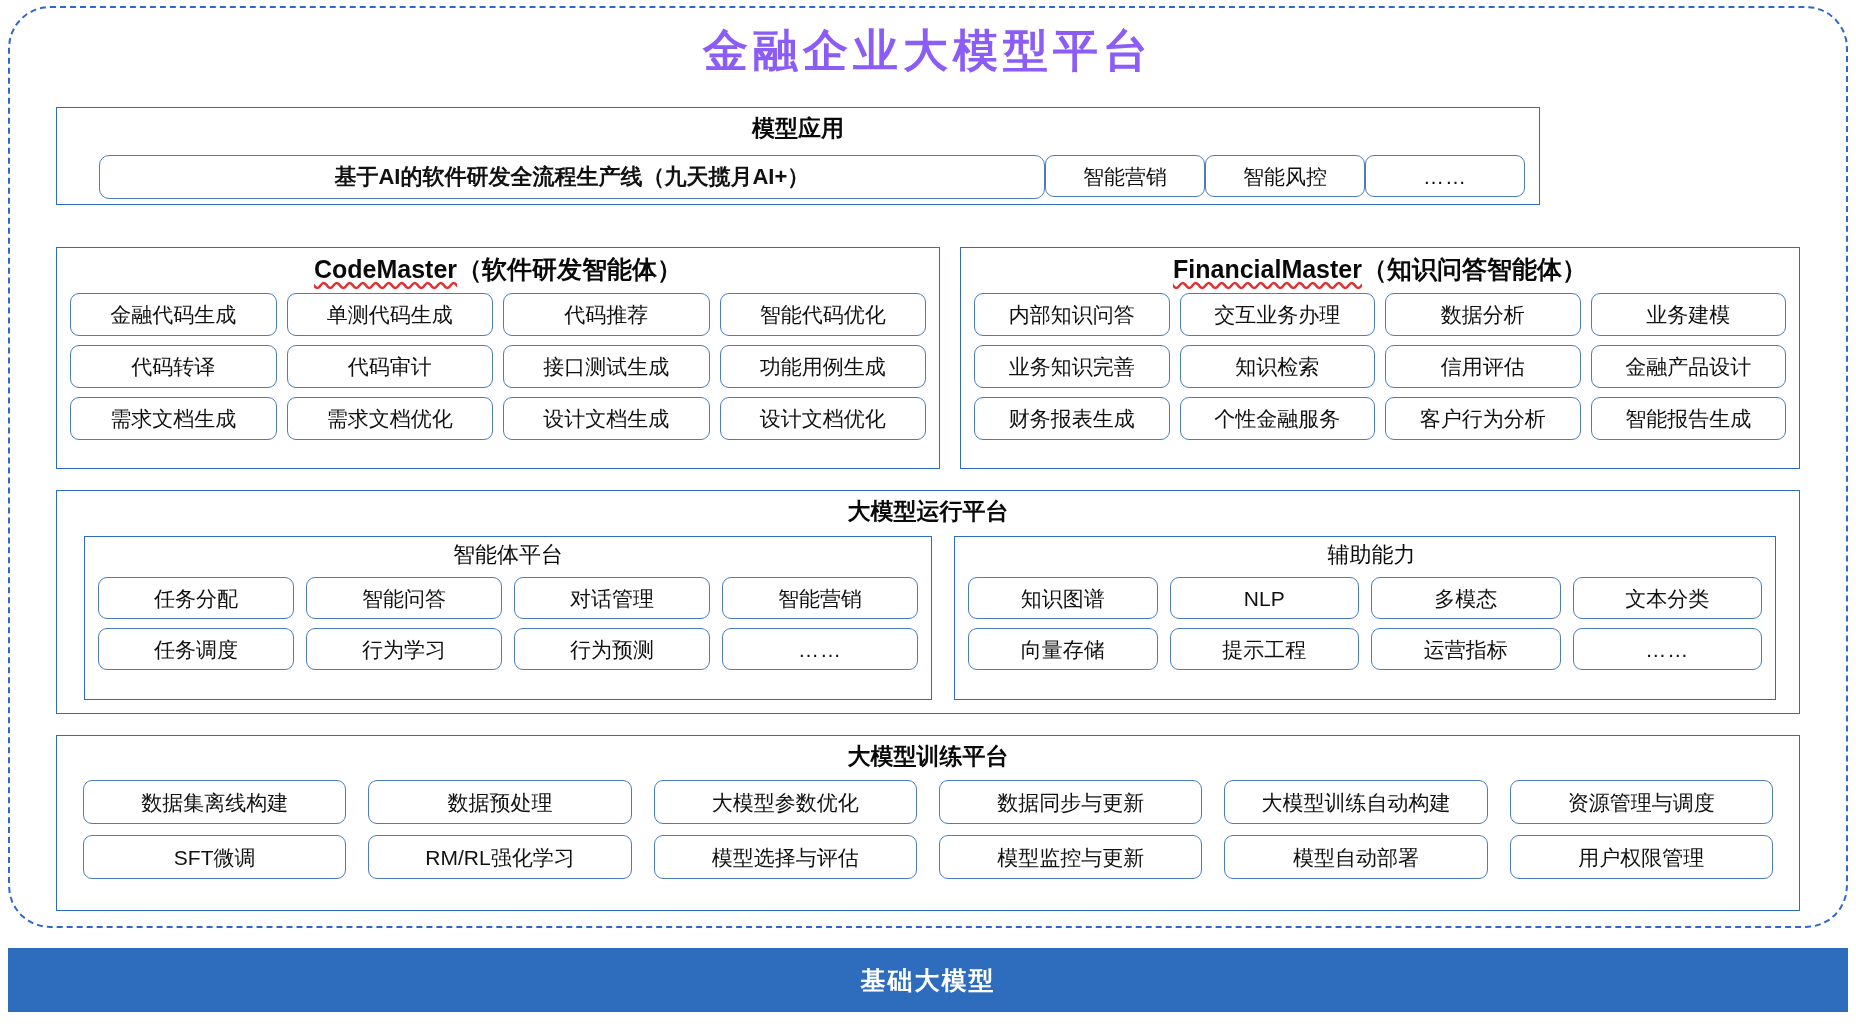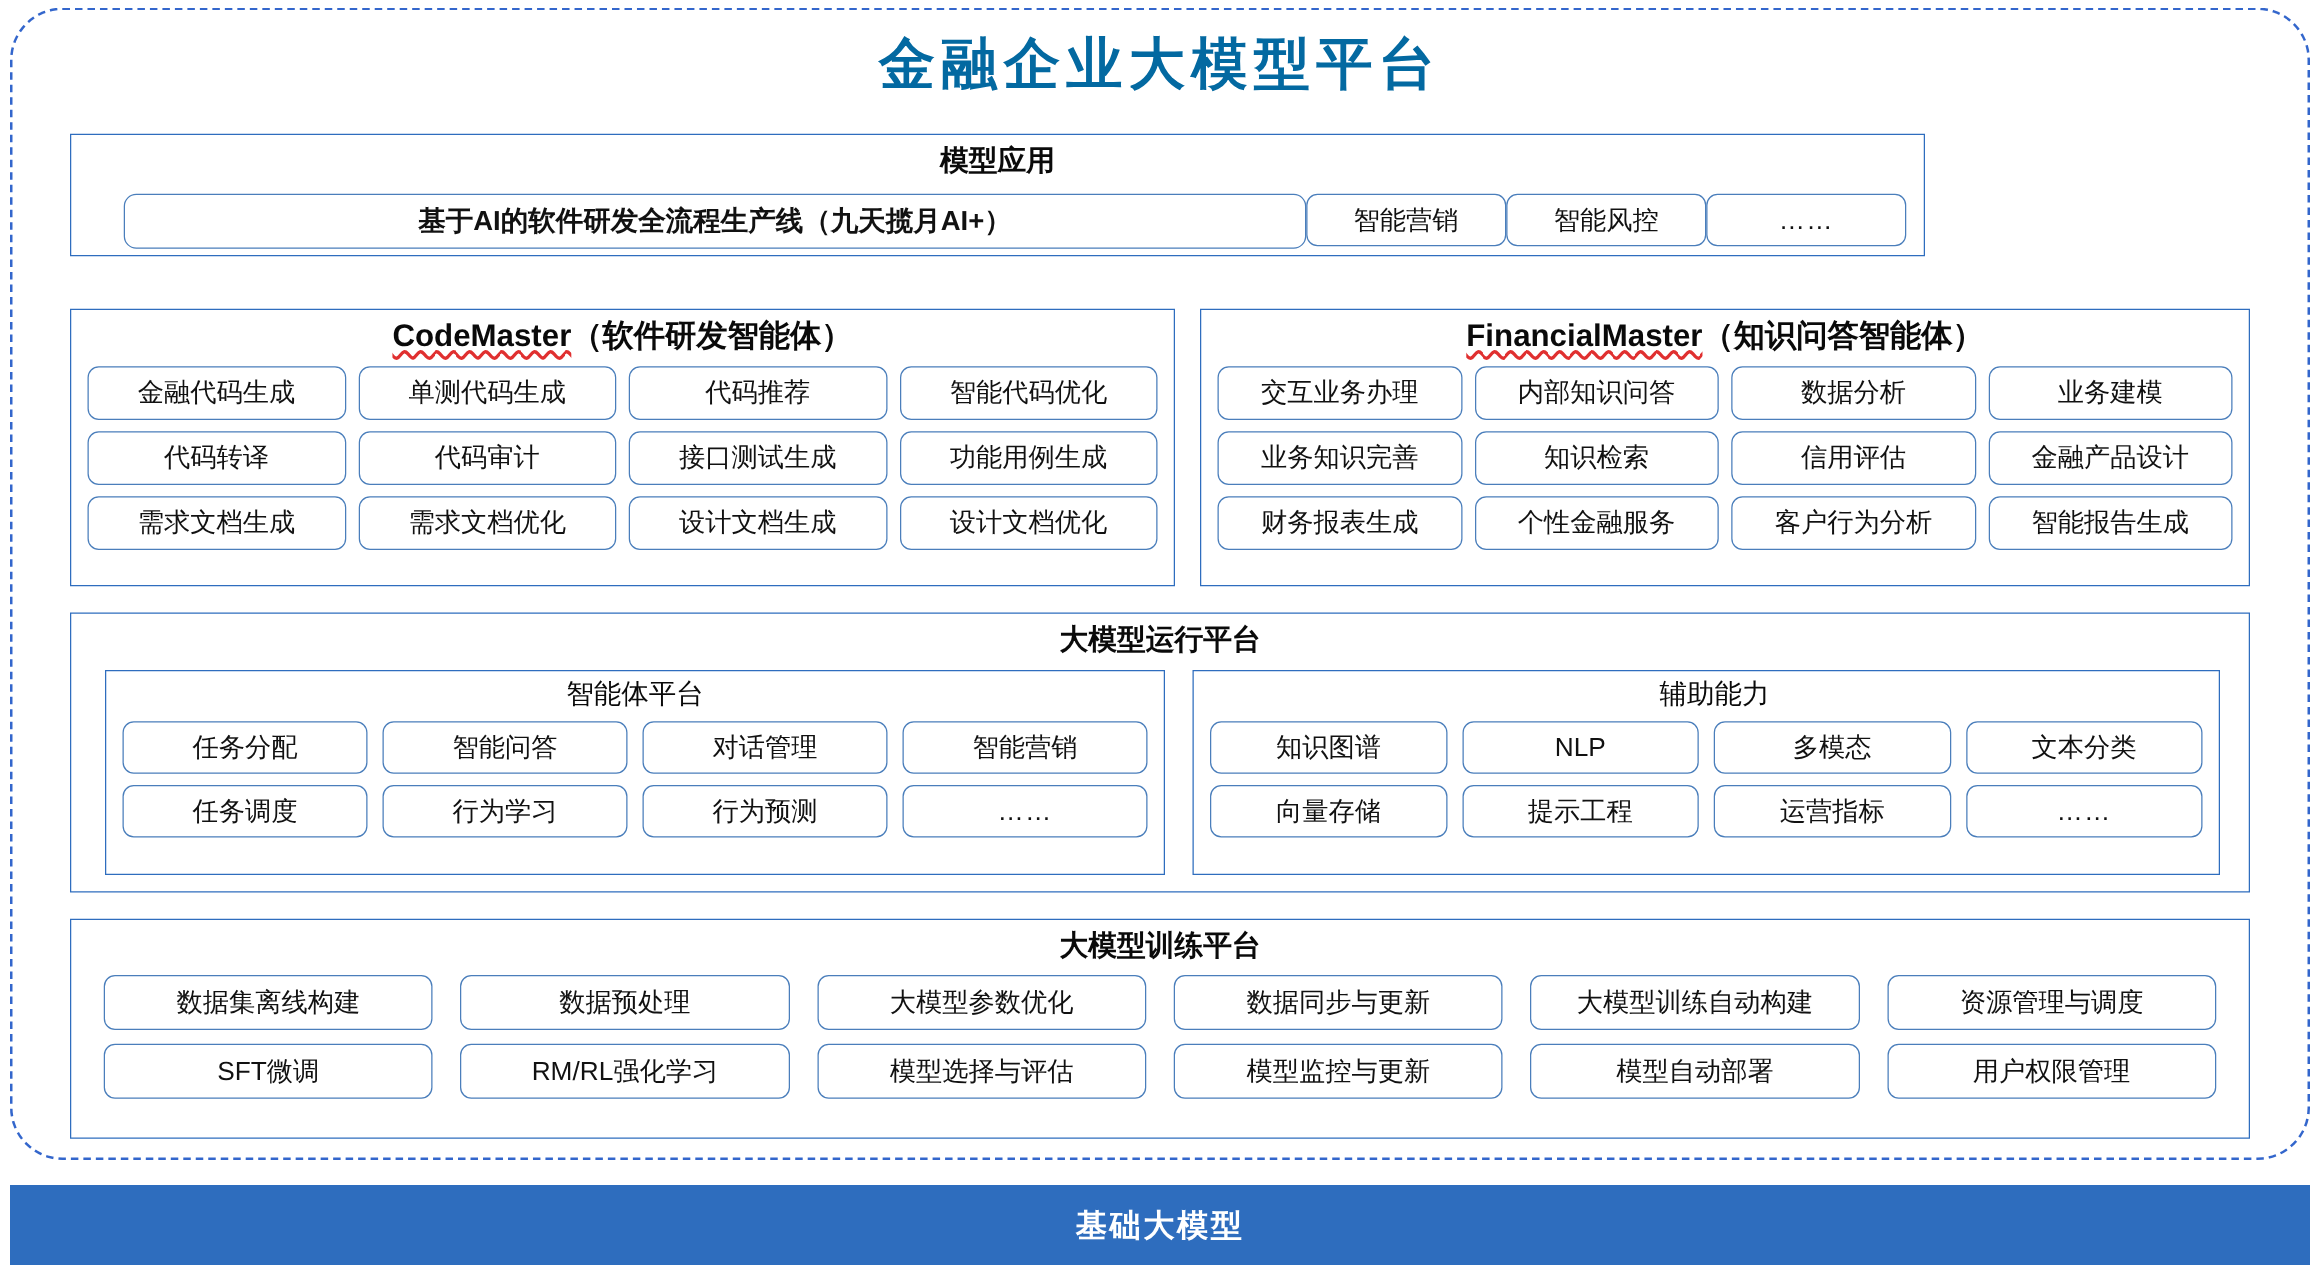--- a/index.html
+++ b/index.html
@@ -34,21 +34,21 @@
   
   .platform-title {
     position: absolute;
     left: 0;
     top: 24px;
     width: 100%;
     text-align: center;
     font-family: "DejaVu Serif", "Liberation Serif", serif;
     font-size: 45px;
     font-weight: 700;
-    color: #0369a1;
+    color: #8b5cf6;
     letter-spacing: 5px;
     line-height: 1.2;
   }
 
   
   .panel {
     position: absolute;
     border: 1.5px solid #2E6DBE;
     background: #ffffff;
   }
@@ -104,21 +104,21 @@
   .chip.ellipsis { letter-spacing: 1px; }
 
   
   #sec-apps { left: 56px; top: 107px; width: 1484px; height: 98px; }
   #sec-apps .panel-title { margin-top: 8px; }
   #sec-apps .apps-row {
     position: absolute;
     left: 14px; right: 14px; top: 47px;
     display: flex;
     gap: 0;
-    justify-content: center;
+    justify-content: flex-end;
     margin-left: 28px;
   }
   #sec-apps .apps-row .chip:nth-child(1) { width: 1077px; }
   #sec-apps .apps-row .chip:nth-child(2) { width: 182px; }
   #sec-apps .apps-row .chip:nth-child(3) { width: 182px; }
   #sec-apps .apps-row .chip:nth-child(4) { width: 182px; }
 
   
   #sec-code { left: 56px; top: 247px; width: 884px; height: 222px; }
   #sec-fin  { left: 960px; top: 247px; width: 840px; height: 222px; }
@@ -236,22 +236,22 @@
       </div>
     </div>
   </div>
 
   <div class="panel" id="sec-fin">
     <div class="panel-title agent-title">
       <span class="spell">FinancialMaster</span><span>（知识问答智能体）</span>
     </div>
     <div class="agent-grid">
       <div class="chips-row">
+        <div class="chip">内部知识问答</div>
         <div class="chip">交互业务办理</div>
-        <div class="chip">内部知识问答</div>
         <div class="chip">数据分析</div>
         <div class="chip">业务建模</div>
       </div>
       <div class="chips-row">
         <div class="chip">业务知识完善</div>
         <div class="chip">知识检索</div>
         <div class="chip">信用评估</div>
         <div class="chip">金融产品设计</div>
       </div>
       <div class="chips-row">

